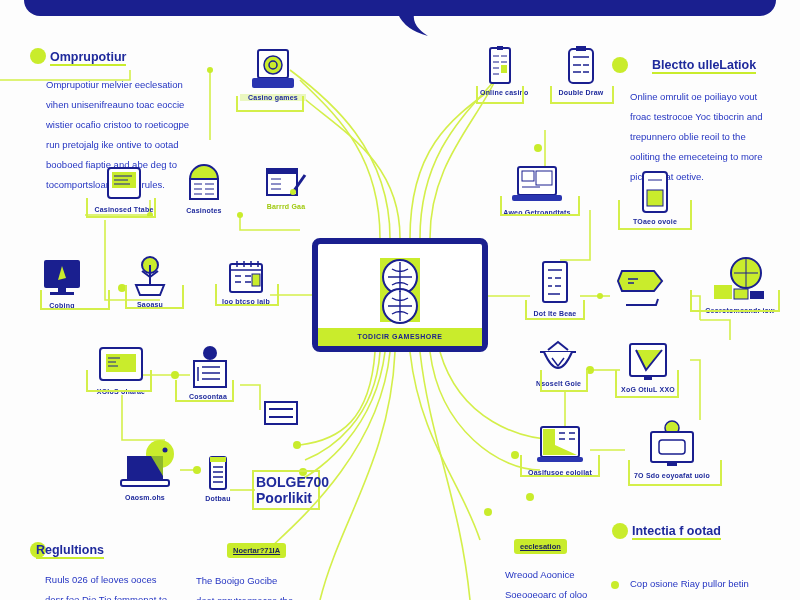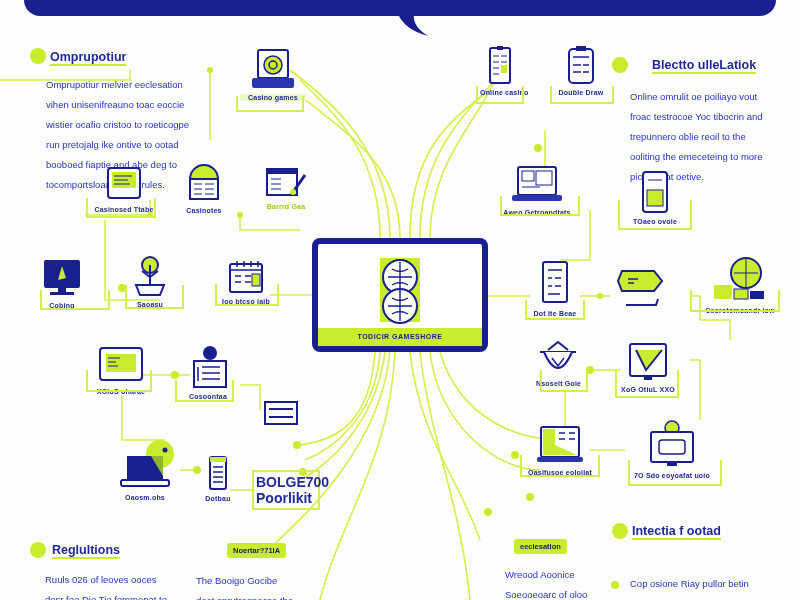--- a/index.html
+++ b/index.html
@@ -6,21 +6,21 @@
   body { width:800px; height:600px; position:relative; overflow:hidden; background:#fdfdfd; font-family:"Liberation Sans", sans-serif; }
   .banner { position:absolute; left:24px; top:-30px; width:752px; height:46px; background:#1a1f8f; border-radius:0 0 16px 16px; }
   svg.wires { position:absolute; left:0; top:0; }
   .node { position:absolute; text-align:center; }
   .lbl { font-size:7px; font-weight:bold; color:#1f2a9c; white-space:nowrap; letter-spacing:0.2px; }
   .frame { position:absolute; border:2px solid #d4ef4a; border-top:none; }
   .sec-title { position:absolute; font-size:12.5px; font-weight:bold; color:#1f2a9c; white-space:nowrap; }
   .sec-title .u { border-bottom:2px solid #c9ec2c; }
   .dot { position:absolute; width:16px; height:16px; border-radius:50%; background:#c9ec2c; }
   .sec-body { position:absolute; font-size:9.5px; line-height:20px; color:#2535c2; }
-  .tag { position:absolute; background:#c9ec2c; color:#18205a; font-size:7.5px; font-weight:bold; padding:3px 6px; border-radius:3px; white-space:nowrap; }
+  .tag { position:absolute; background:#c9ec2c; color:#18205a; font-size:7.5px; font-weight:bold; padding:3px 6px; border-radius:3px; white-space:nowrap;text-decoration:underline; }
   .center { position:absolute; left:312px; top:238px; width:176px; height:114px; border:6px solid #1a1f8f; border-radius:8px; background:#fff; box-sizing:border-box; }
   .center-caption { position:absolute; left:0; right:0; bottom:0; height:18px; background:#c9ec2c; font-size:7px; font-weight:bold; color:#1a1f8f; text-align:center; line-height:18px; letter-spacing:0.5px; }
 </style>
 </head>
 <body>
 
 <div class="banner"></div>
 <svg width="800" height="40" style="position:absolute;left:0;top:0;">
   <path d="M398 14 Q405 30 428 36 Q412 26 414 14 Z" fill="#1a1f8f"></path>
 </svg>
@@ -90,21 +90,21 @@
 
 <div class="dot" style="left:30px;top:48px;"></div>
 <div class="sec-title" style="left:50px;top:50px;"><span class="u">Omprupotiur</span></div>
 <div class="sec-body" style="left:46px;top:75px;width:150px;">Omprupotiur melvier eeclesation vihen unisenifreauno toac eoccie wistier ocafio cristoo to roeticogpe run pretojalg ike ontive to ootad booboed fiaptie and abe deg to tocomportsloant igitior rules.</div>
 
 <div class="dot" style="left:612px;top:57px;"></div>
 <div class="sec-title" style="left:632px;top:58px;margin-left:20px;"><span class="u">Blectto ulleLatiok</span></div>
 <div class="sec-body" style="left:630px;top:87px;width:140px;">Online omrulit oe poiliayo vout froac testrocoe Yoc tibocrin and trepunnero oblie reoil to the ooliting the emeceteing to more picttit boat oetive.</div>
 
 <div class="dot" style="left:30px;top:542px;"></div>
-<div class="sec-title" style="left:52px;top:543px;text-align:center;"><span class="u">Reglultions</span></div>
+<div class="sec-title" style="left:36px;top:543px;text-align:center;"><span class="u">Reglultions</span></div>
 <div class="sec-body" style="left:45px;top:570px;width:130px;">Ruuls 026 of leoves ooces desr foo Dio Tio fommenat to loglus Bo th be ooos oboo</div>
 
 <div class="dot" style="left:612px;top:523px;"></div>
 <div class="sec-title" style="left:632px;top:524px;"><span class="u">Intectia f ootad</span></div>
 <div class="sec-body" style="left:630px;top:550px;width:140px;margin-top:24px;">Cop osione Riay pullor betin tochfo onlie ofiting isicies at tececoeoosis iootuitujtul ragito oocecroopies ano tocoorrse:</div>
 
 <div class="sec-body" style="left:196px;top:571px;width:100px;">The Booigo Gocibe doet sprutreqpecse the oloing polinels</div>
 <div class="sec-body" style="left:505px;top:565px;width:85px;">Wreood Aoonice Soeooeoarc of oloo Avicicloidges ob99 locoueotiue sitanoo</div>
 
 <div class="tag" style="left:227px;top:543px;">Noertar?71IA</div>

